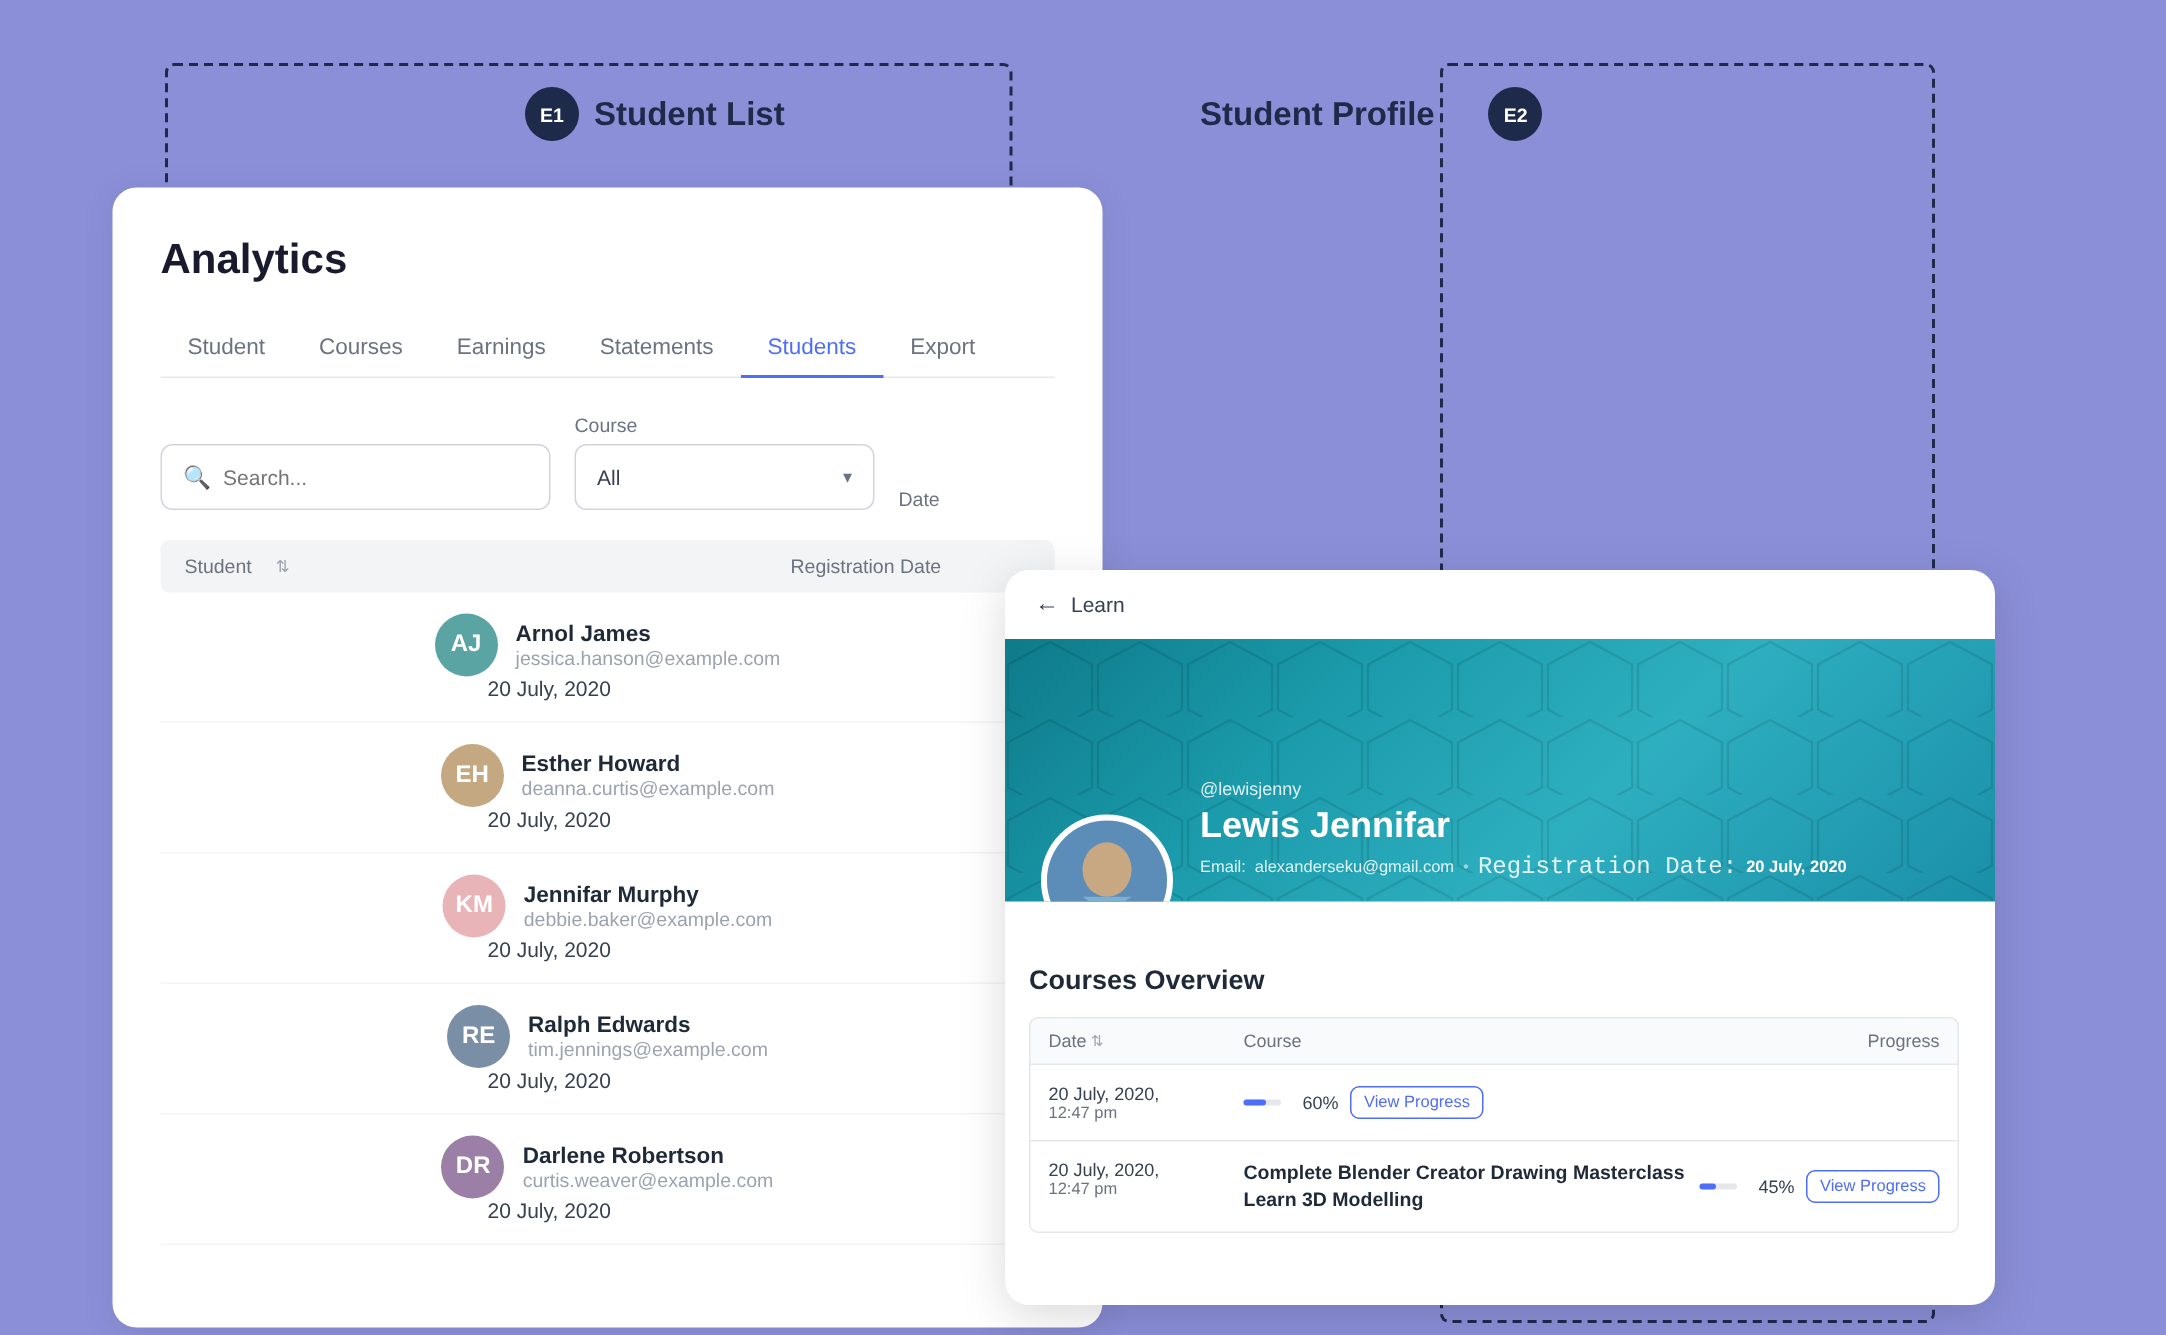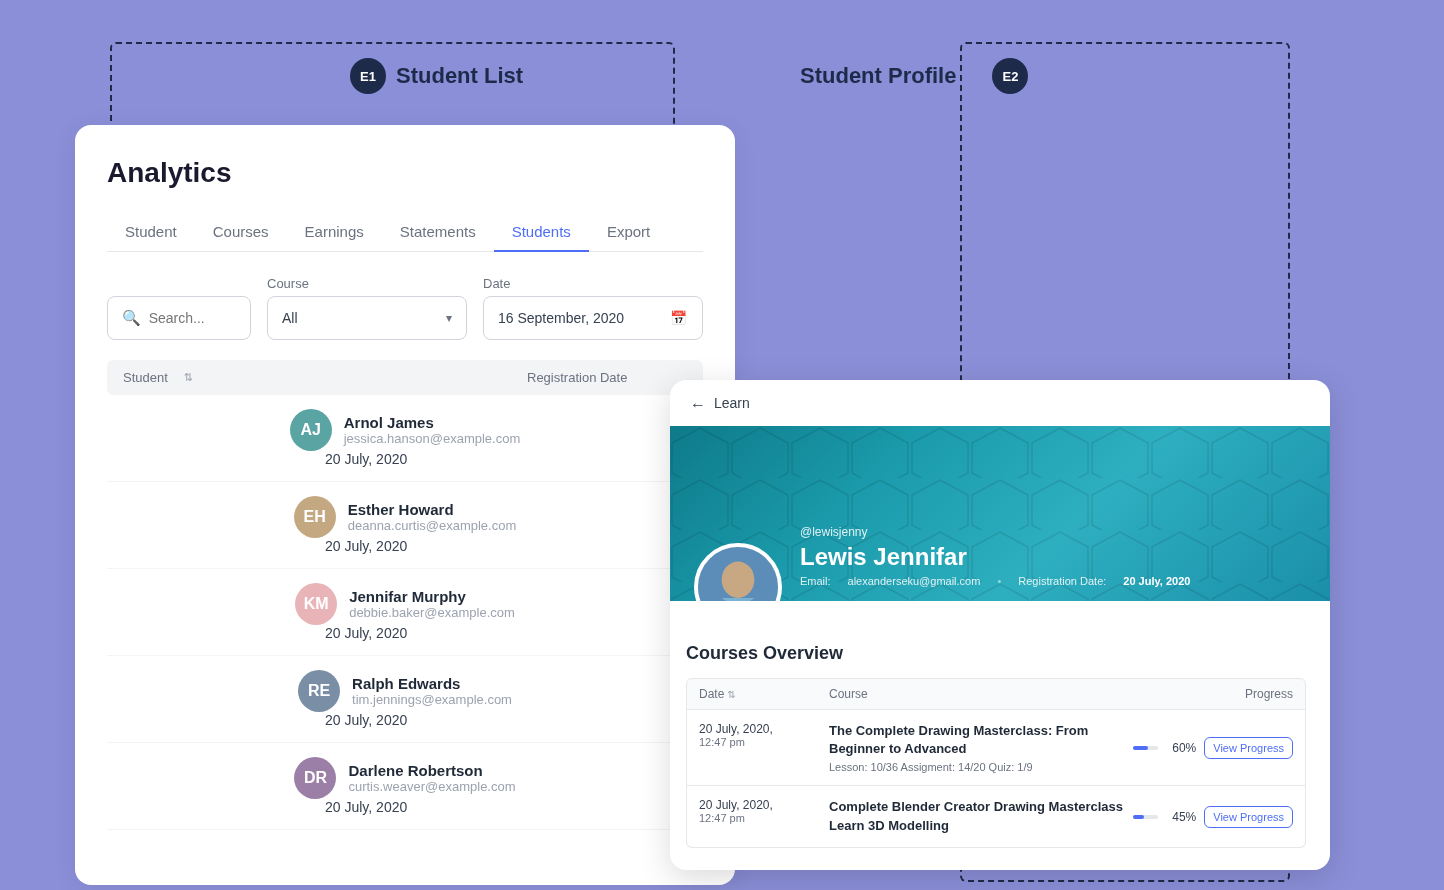--- a/index.html
+++ b/index.html
@@ -350,24 +350,20 @@
     <div style="display:flex; flex-direction:column; gap:5px;">
       <span style="font-size:13px;color:#6b7280;">Course</span>
       <div class="course-select">
         <span class="course-select-text">All</span>
         <span class="chevron-icon">▾</span>
       </div>
     </div>
 
     <div style="display:flex; flex-direction:column; gap:5px;">
       <span style="font-size:13px;color:#6b7280;">Date</span>
-      <div class="date-select">
-        <span class="date-select-text">16  September, 2020</span>
-        <span class="calendar-icon">📅</span>
-      </div>
     </div>
   </div>
 
   <div class="student-table">
     <div class="table-header">
       <div class="th-student">
         <span>Student</span>
         <span class="sort-icon">⇅</span>
       </div>
       <div class="th-date">Registration Date</div>
@@ -453,25 +449,25 @@
         <rect width="88" height="88" fill="#5b8db8"></rect>
         <ellipse cx="44" cy="36" rx="18" ry="20" fill="#c8a882"></ellipse>
         <ellipse cx="44" cy="80" rx="28" ry="20" fill="#7ab0d0"></ellipse>
         <path d="M26,56 Q44,70 62,56" fill="#7ab0d0"></path>
       </svg>
     </div>
 
     <div style="position:absolute; bottom:14px; left:130px;">
       <div style="font-size:12px;color:rgba(255,255,255,0.85);margin-bottom:4px;">@lewisjenny</div>
       <div style="font-size:24px;font-weight:700;color:white;">Lewis Jennifar</div>
-      <div style="display:flex;align-items:center;gap:17px;margin-top:4px;">
+      <div style="display:flex;align-items:center;gap:6px;margin-top:4px;">
         <span style="font-size:11px;color:rgba(255,255,255,0.85);">Email:</span>
         <span style="font-size:11px;color:rgba(255,255,255,0.85);">alexanderseku@gmail.com</span>
         <span style="color:rgba(255,255,255,0.5);font-size:11px;">•</span>
-        <span style="font-size:11px;color:rgba(255,255,255,0.85);">Registration Date:</span>
+        <span style="font-size:16px;color:rgba(255,255,255,0.85);font-family:Liberation Mono, monospace;">Registration Date:</span>
         <span style="font-size:11px;color:white;font-weight:600;">20 July, 2020</span>
       </div>
     </div>
   </div>
 
   <div class="profile-body">
     <div class="courses-overview-title">Courses Overview</div>
 
     <div class="courses-table">
 
@@ -481,24 +477,20 @@
           <span style="font-size:10px;color:#9ca3af;">⇅</span>
         </div>
         <div class="courses-th-course">Course</div>
         <div class="courses-th-progress">Progress</div>
       </div>
 
       <div class="course-row">
         <div class="course-date">
           <div class="course-date-main">20 July, 2020,</div>
           <div class="course-date-time">12:47 pm</div>
-        </div>
-        <div class="course-info">
-          <div class="course-name">The Complete Drawing Masterclass: From Beginner to Advanced</div>
-          <div class="course-sub">Lesson: 10/36    Assigment: 14/20    Quiz: 1/9</div>
         </div>
         <div class="course-progress-area">
           <div class="progress-bar-wrap">
             <div class="progress-bar-fill" style="width:60%;"></div>
           </div>
           <span class="progress-pct">60%</span>
           <button class="view-btn">View Progress</button>
         </div>
       </div>
 

